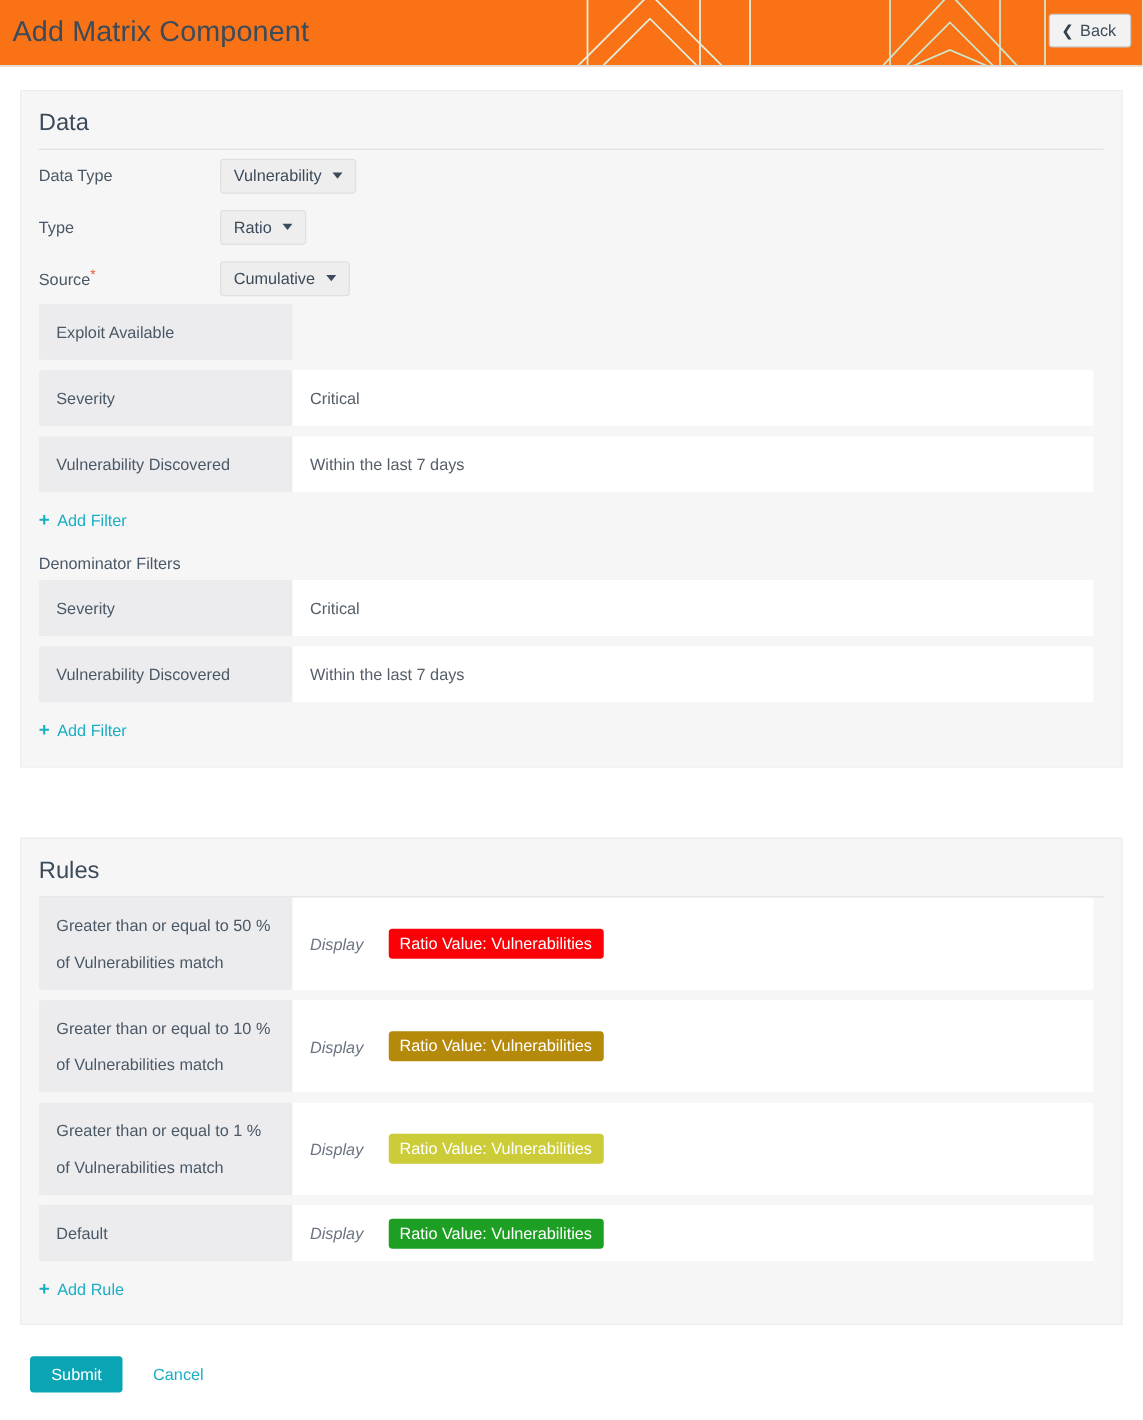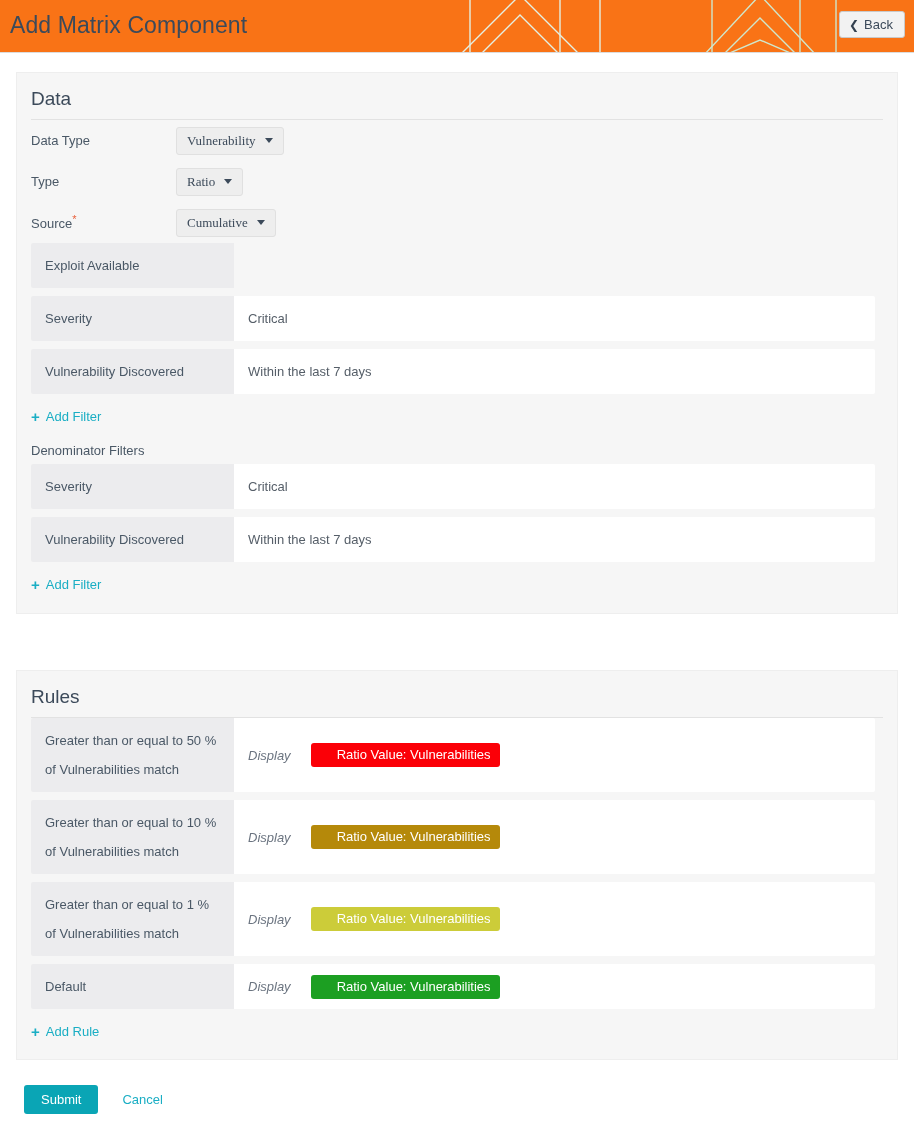--- a/index.html
+++ b/index.html
@@ -91,21 +91,20 @@
     align-items: center;
     gap: 9px;
     height: 28px;
     padding: 0 10px;
     background: #eeeeee;
     border: 1px solid #e0e0e0;
     border-radius: 3px;
     font-size: 13px;
     color: #3c4a5a;
     cursor: pointer;
-    font-family: Liberation Serif, serif;
   }
   .caret {
     width: 0; height: 0;
     border-left: 4.5px solid transparent;
     border-right: 4.5px solid transparent;
     border-top: 5px solid #3c4a5a;
   }
 
   
   .group-label {
@@ -165,21 +164,21 @@
   .rule-label-text { line-height: 29px; }
   .display-label {
     font-style: italic;
     font-size: 13px;
     color: #6b7480;
     margin-right: 20px;
     flex: 0 0 auto;
   }
   .badge {
     display: inline-block;
-    padding: 4px 9px 5px 26px;
+    padding: 4px 9px 5px 9px;
     border-radius: 3px;
     font-size: 13px;
     color: #ffffff;
     white-space: nowrap;
   }
 
   
   .footer {
     position: absolute;
     left: 0; top: 1085px;

